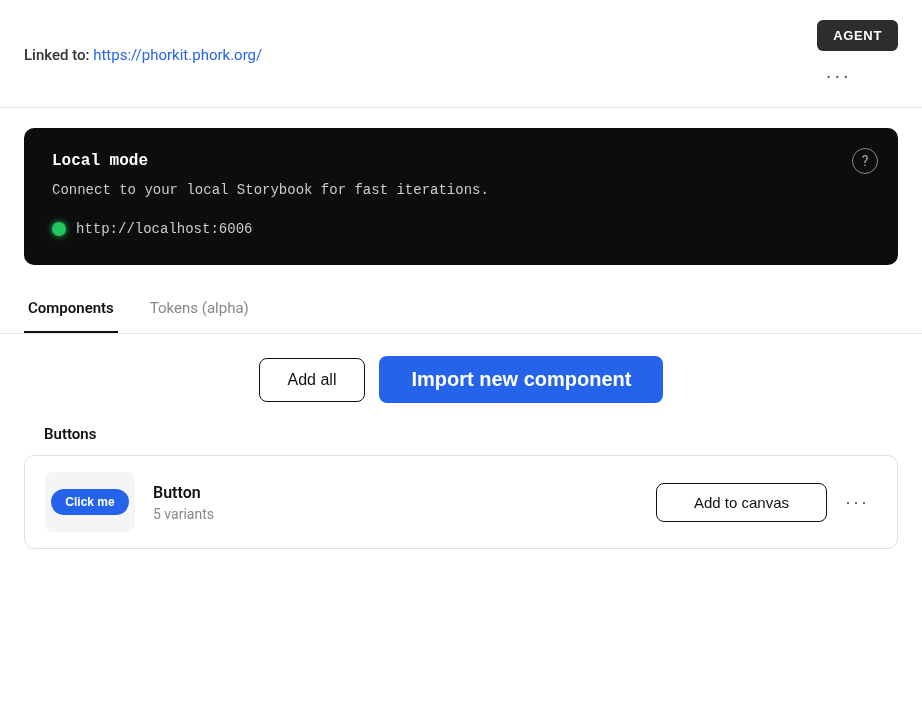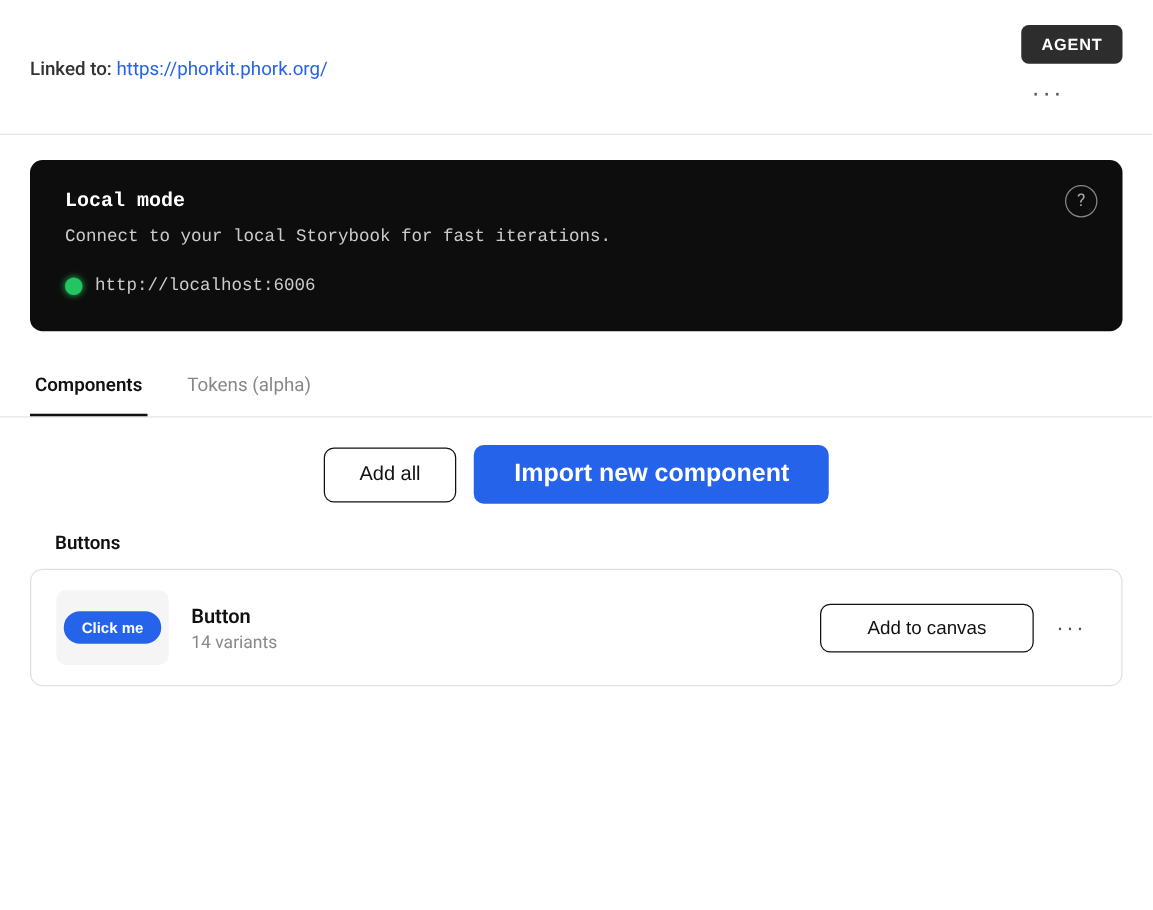--- a/index.html
+++ b/index.html
@@ -311,21 +311,21 @@
 </div>
 
 <div class="section-label">Buttons</div>
 
 <div class="component-card">
   <div class="component-preview">
     <button class="preview-button">Click me</button>
   </div>
   <div class="component-info">
     <div class="component-name">Button</div>
-    <div class="component-variants">14 variants</div>
+    <div class="component-variants">5 variants</div>
   </div>
   <div class="card-actions">
     <button class="add-to-canvas-button">Add to canvas</button>
     <button class="card-more-button">
       <span>···</span>
     </button>
   </div>
 </div>
 
 </body></html>

